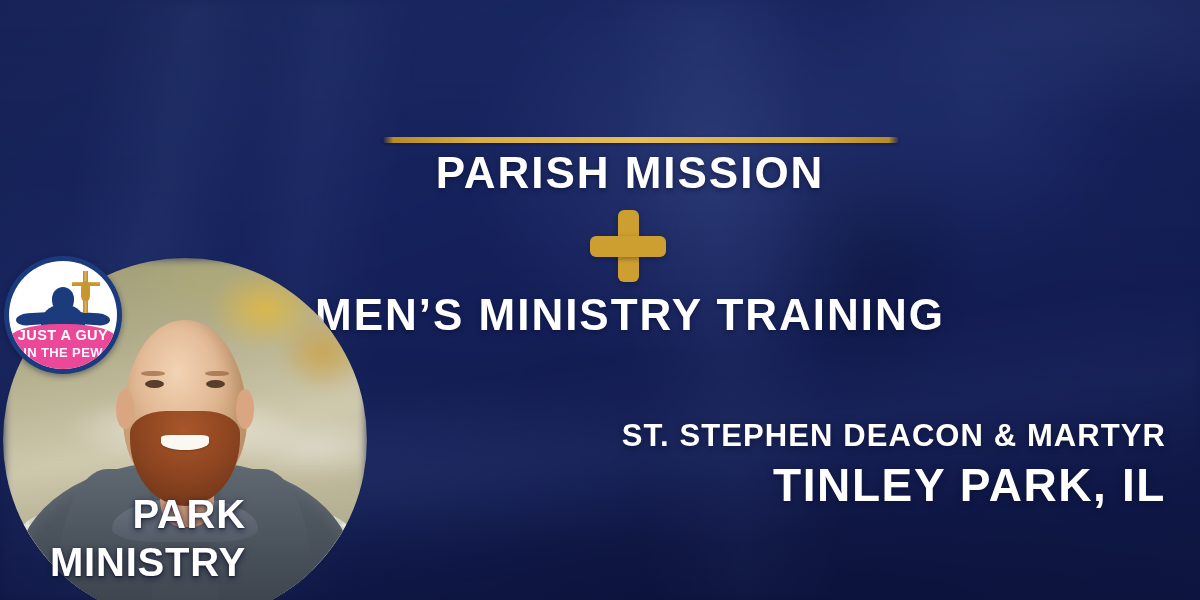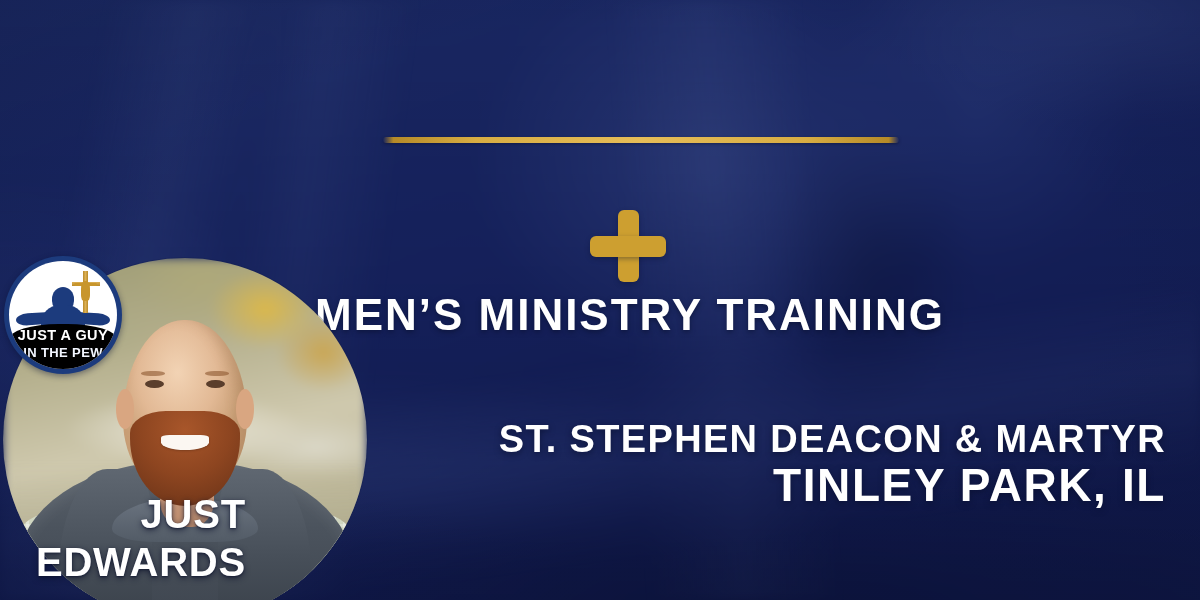--- a/index.html
+++ b/index.html
@@ -113,21 +113,21 @@
   }
   .venue .line {
     font-family:"Liberation Sans Narrow","Liberation Sans", sans-serif;
     font-weight:bold;
     letter-spacing:.035em;
     color:#ffffff;
     white-space:nowrap;
     text-shadow:0 2px 6px rgba(8,14,40,.6);
   }
   .venue-1 { top:418px; }
-  .venue-1 .line { font-size:38px; }
+  .venue-1 .line { font-size:31px; }
   .venue-2 { top:458px; }
   .venue-2 .line { font-size:46px; }
 
   
   .photo-circle {
     position:absolute;
     left:3px; top:258px;
     width:364px; height:364px;
     border-radius:50%;
     overflow:hidden;
@@ -283,21 +283,21 @@
     position:absolute; left:9px; top:10px; width:9px; height:20px;
     background:#c8962c; border-radius:40% 40% 30% 30%;
   }
   .logo-cross .corpus-arms {
     position:absolute; left:2px; top:12px; width:23px; height:3px;
     background:#c8962c; border-radius:2px;
   }
 
   .logo-bottom {
     position:absolute; left:0; right:0; bottom:0; height:42%;
-    background:#000000;
+    background:#ec4899;
     border-radius:46% 46% 0 0 / 34% 34% 0 0;
   }
   .logo-t1 {
     position:absolute; left:0; right:0; bottom:26px;
     text-align:center; color:#ffffff;
     font-family:"Liberation Sans Narrow","Liberation Sans", sans-serif;
     font-weight:bold; font-size:14.5px; letter-spacing:.03em;
   }
   .logo-t2 {
     position:absolute; left:0; right:0; bottom:9px;
@@ -329,20 +329,23 @@
 
   <div class="bg-layer">
     <div class="bg-photo"></div>
     <div class="bg-folds"></div>
     <div class="bg-tint"></div>
     <div class="bg-vignette"></div>
   </div>
 
   <div class="gold-rule"></div>
 
+  <div class="subline-wrap">
+    <div class="subline">PARISH MISSION</div>
+  </div>
 
   <div class="plus">
     <span class="v"></span>
     <span class="h"></span>
   </div>
 
   <div class="subline2-wrap">
     <div class="subline">MEN’S MINISTRY TRAINING</div>
   </div>
 
@@ -394,17 +397,17 @@
         <div class="corpus"></div>
       </div>
       <div class="logo-bottom">
         <div class="logo-t1">JUST A GUY</div>
         <div class="logo-t2">IN THE PEW</div>
       </div>
     </div>
   </div>
 
   <div class="speaker-name">
-    <div class="n">JUST</div>
-    <div class="n n2">EDWARDS</div>
+    <div class="n">PARK</div>
+    <div class="n n2">MINISTRY</div>
   </div>
 
 </div>
 
 </body></html>

